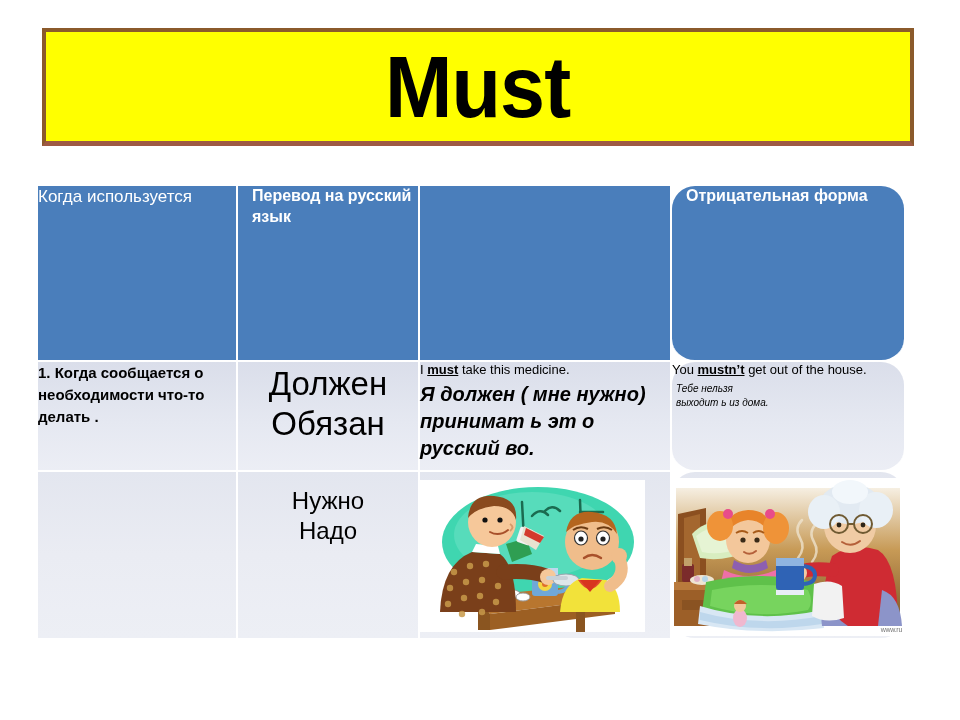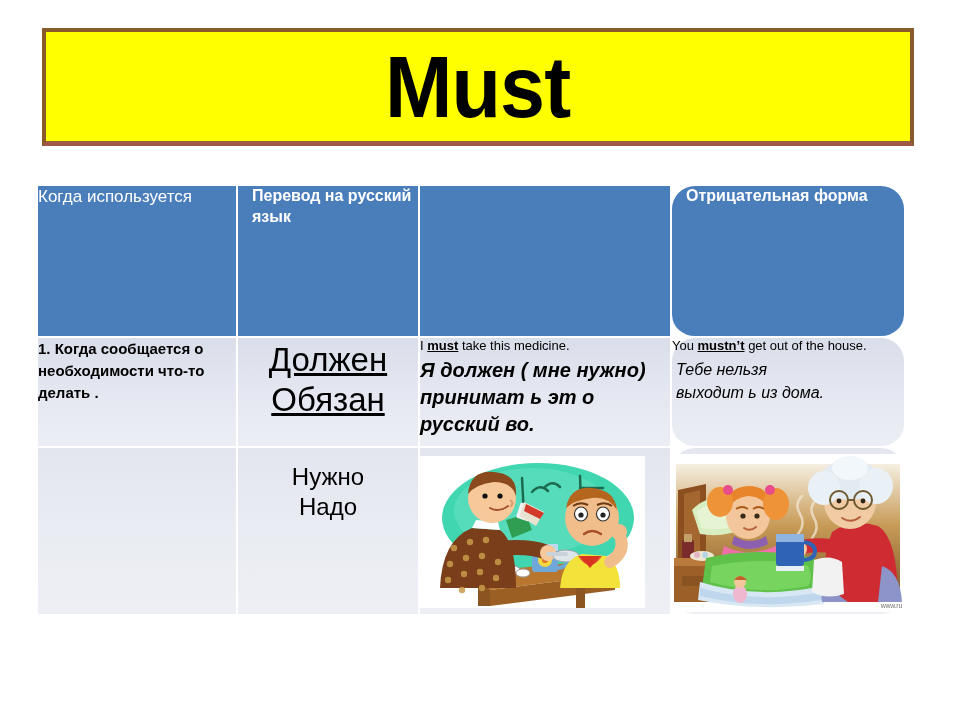--- a/index.html
+++ b/index.html
@@ -62,21 +62,21 @@
   #grammar-table tr td:last-child { border-right: none; border-radius: 23px; }
 
   .col-1 { width: 200px; }
   .col-2 { width: 182px; }
   .col-3 { width: 252px; }
   .col-4 { width: 232px; }
 
   
   .hdr-row td {
     background: #4A7EBB;
-    height: 152px;
+    height: 176px;
     padding: 10px 8px 0 8px;
     color: #ffffff;
   }
   .hdr-when {
     font-size: 17px;
     font-weight: normal;
     line-height: 1.35;
   }
   .hdr-bold {
     font-size: 16px;
@@ -105,38 +105,37 @@
     line-height: 1.45;
   }
   .cell-translation {
     font-size: 33px;
     font-weight: normal;
     color: #000000;
     text-align: center;
     line-height: 1.22;
     padding-top: 2px;
     letter-spacing: 0px;
-    text-decoration: underline;
   }
   .cell-example-en {
     font-size: 13px;
     color: #000000;
     line-height: 1.2;
   }
   .cell-example-en b { font-weight: bold; text-decoration: underline; }
   .ex-ru-bold {
     font-size: 20px;
     font-weight: bold;
     font-style: italic;
     color: #000000;
     line-height: 1.35;
     margin-top: 3px;
   }
   .ex-ru-italic {
-    font-size: 16px;
+    font-size: 10px;
     font-weight: normal;
     font-style: italic;
     color: #000000;
     line-height: 1.45;
     margin-top: 4px;
     padding-left: 4px;
   }
 
   .row3-translation {
     font-size: 24px;

